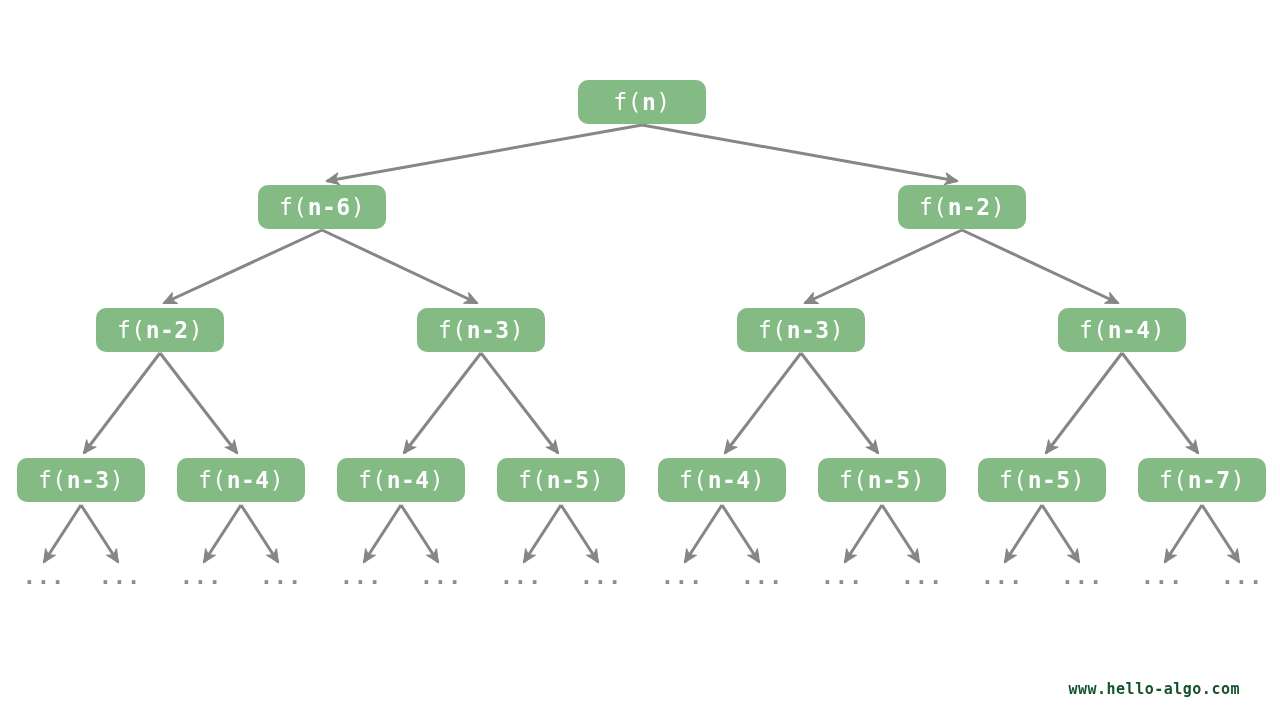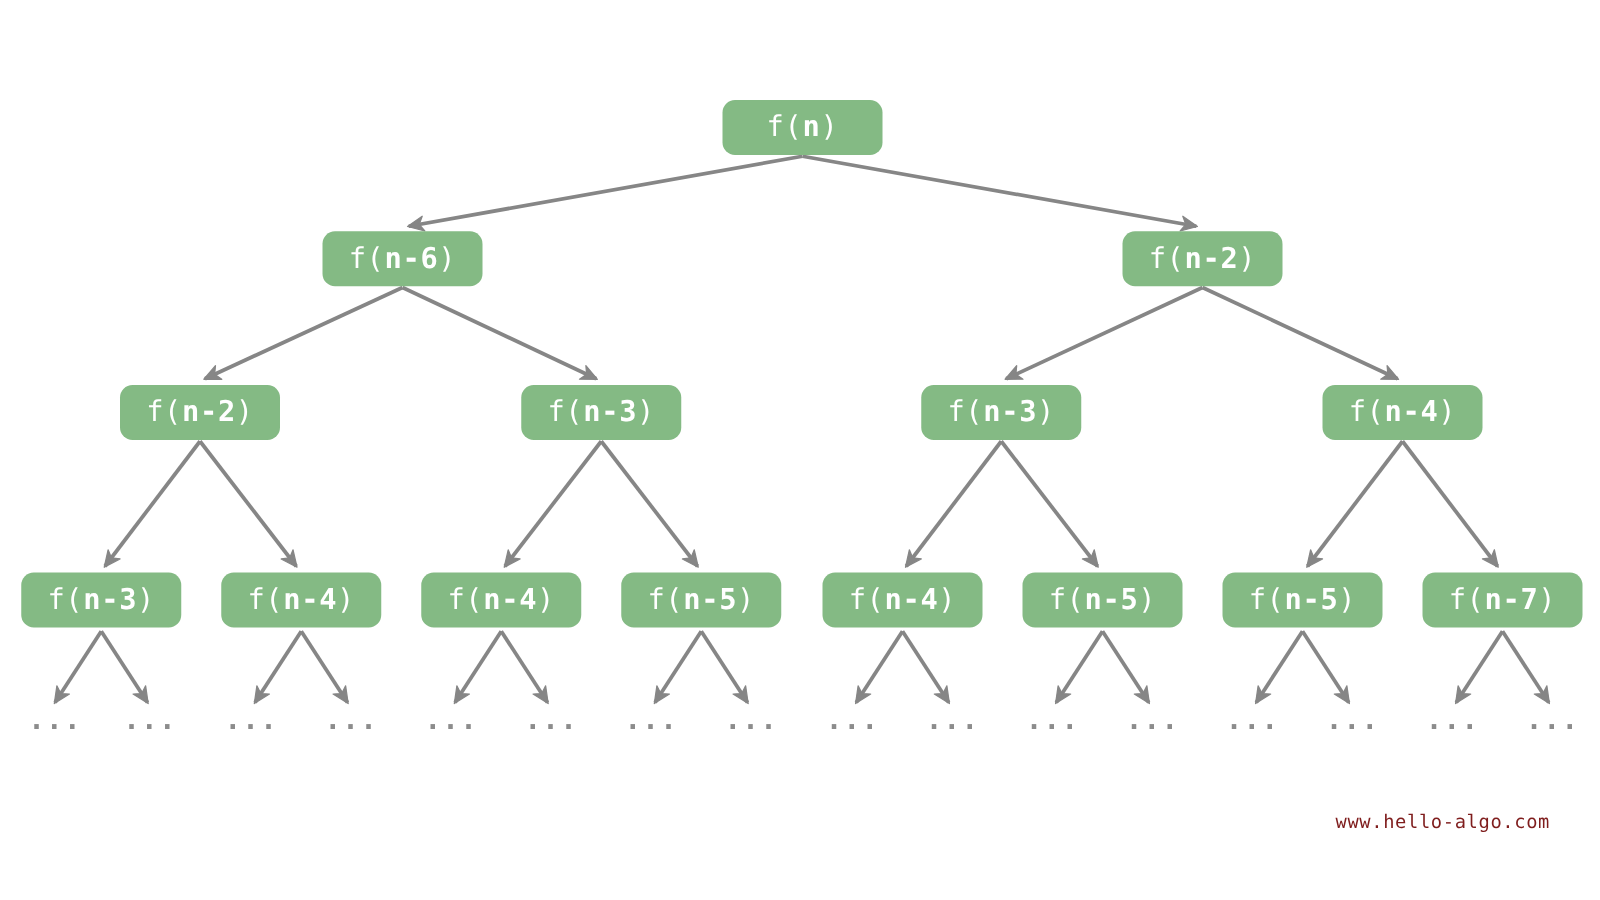--- a/index.html
+++ b/index.html
@@ -46,24 +46,25 @@
     line-height: 30px;
     text-align: center;
     color: #8c8c8c;
     font-size: 22px;
     font-weight: 700;
     letter-spacing: 1px;
   }
   .watermark {
     position: absolute;
     right: 40px;
-    top: 648px;
-    color: #7f1d1d;
+    top: 680px;
+    color: #14532d;
     font-size: 15px;
     letter-spacing: 0.5px;
+    font-weight: bold;
   }
 </style>
 </head>
 <body>
 
 <div class="stage">
 
   <svg class="edges" viewBox="0 0 1280 720" xmlns="http://www.w3.org/2000/svg">
     <defs>
       <marker id="arrowhead" markerUnits="userSpaceOnUse" markerWidth="18" markerHeight="16" refX="13" refY="7" orient="auto">

